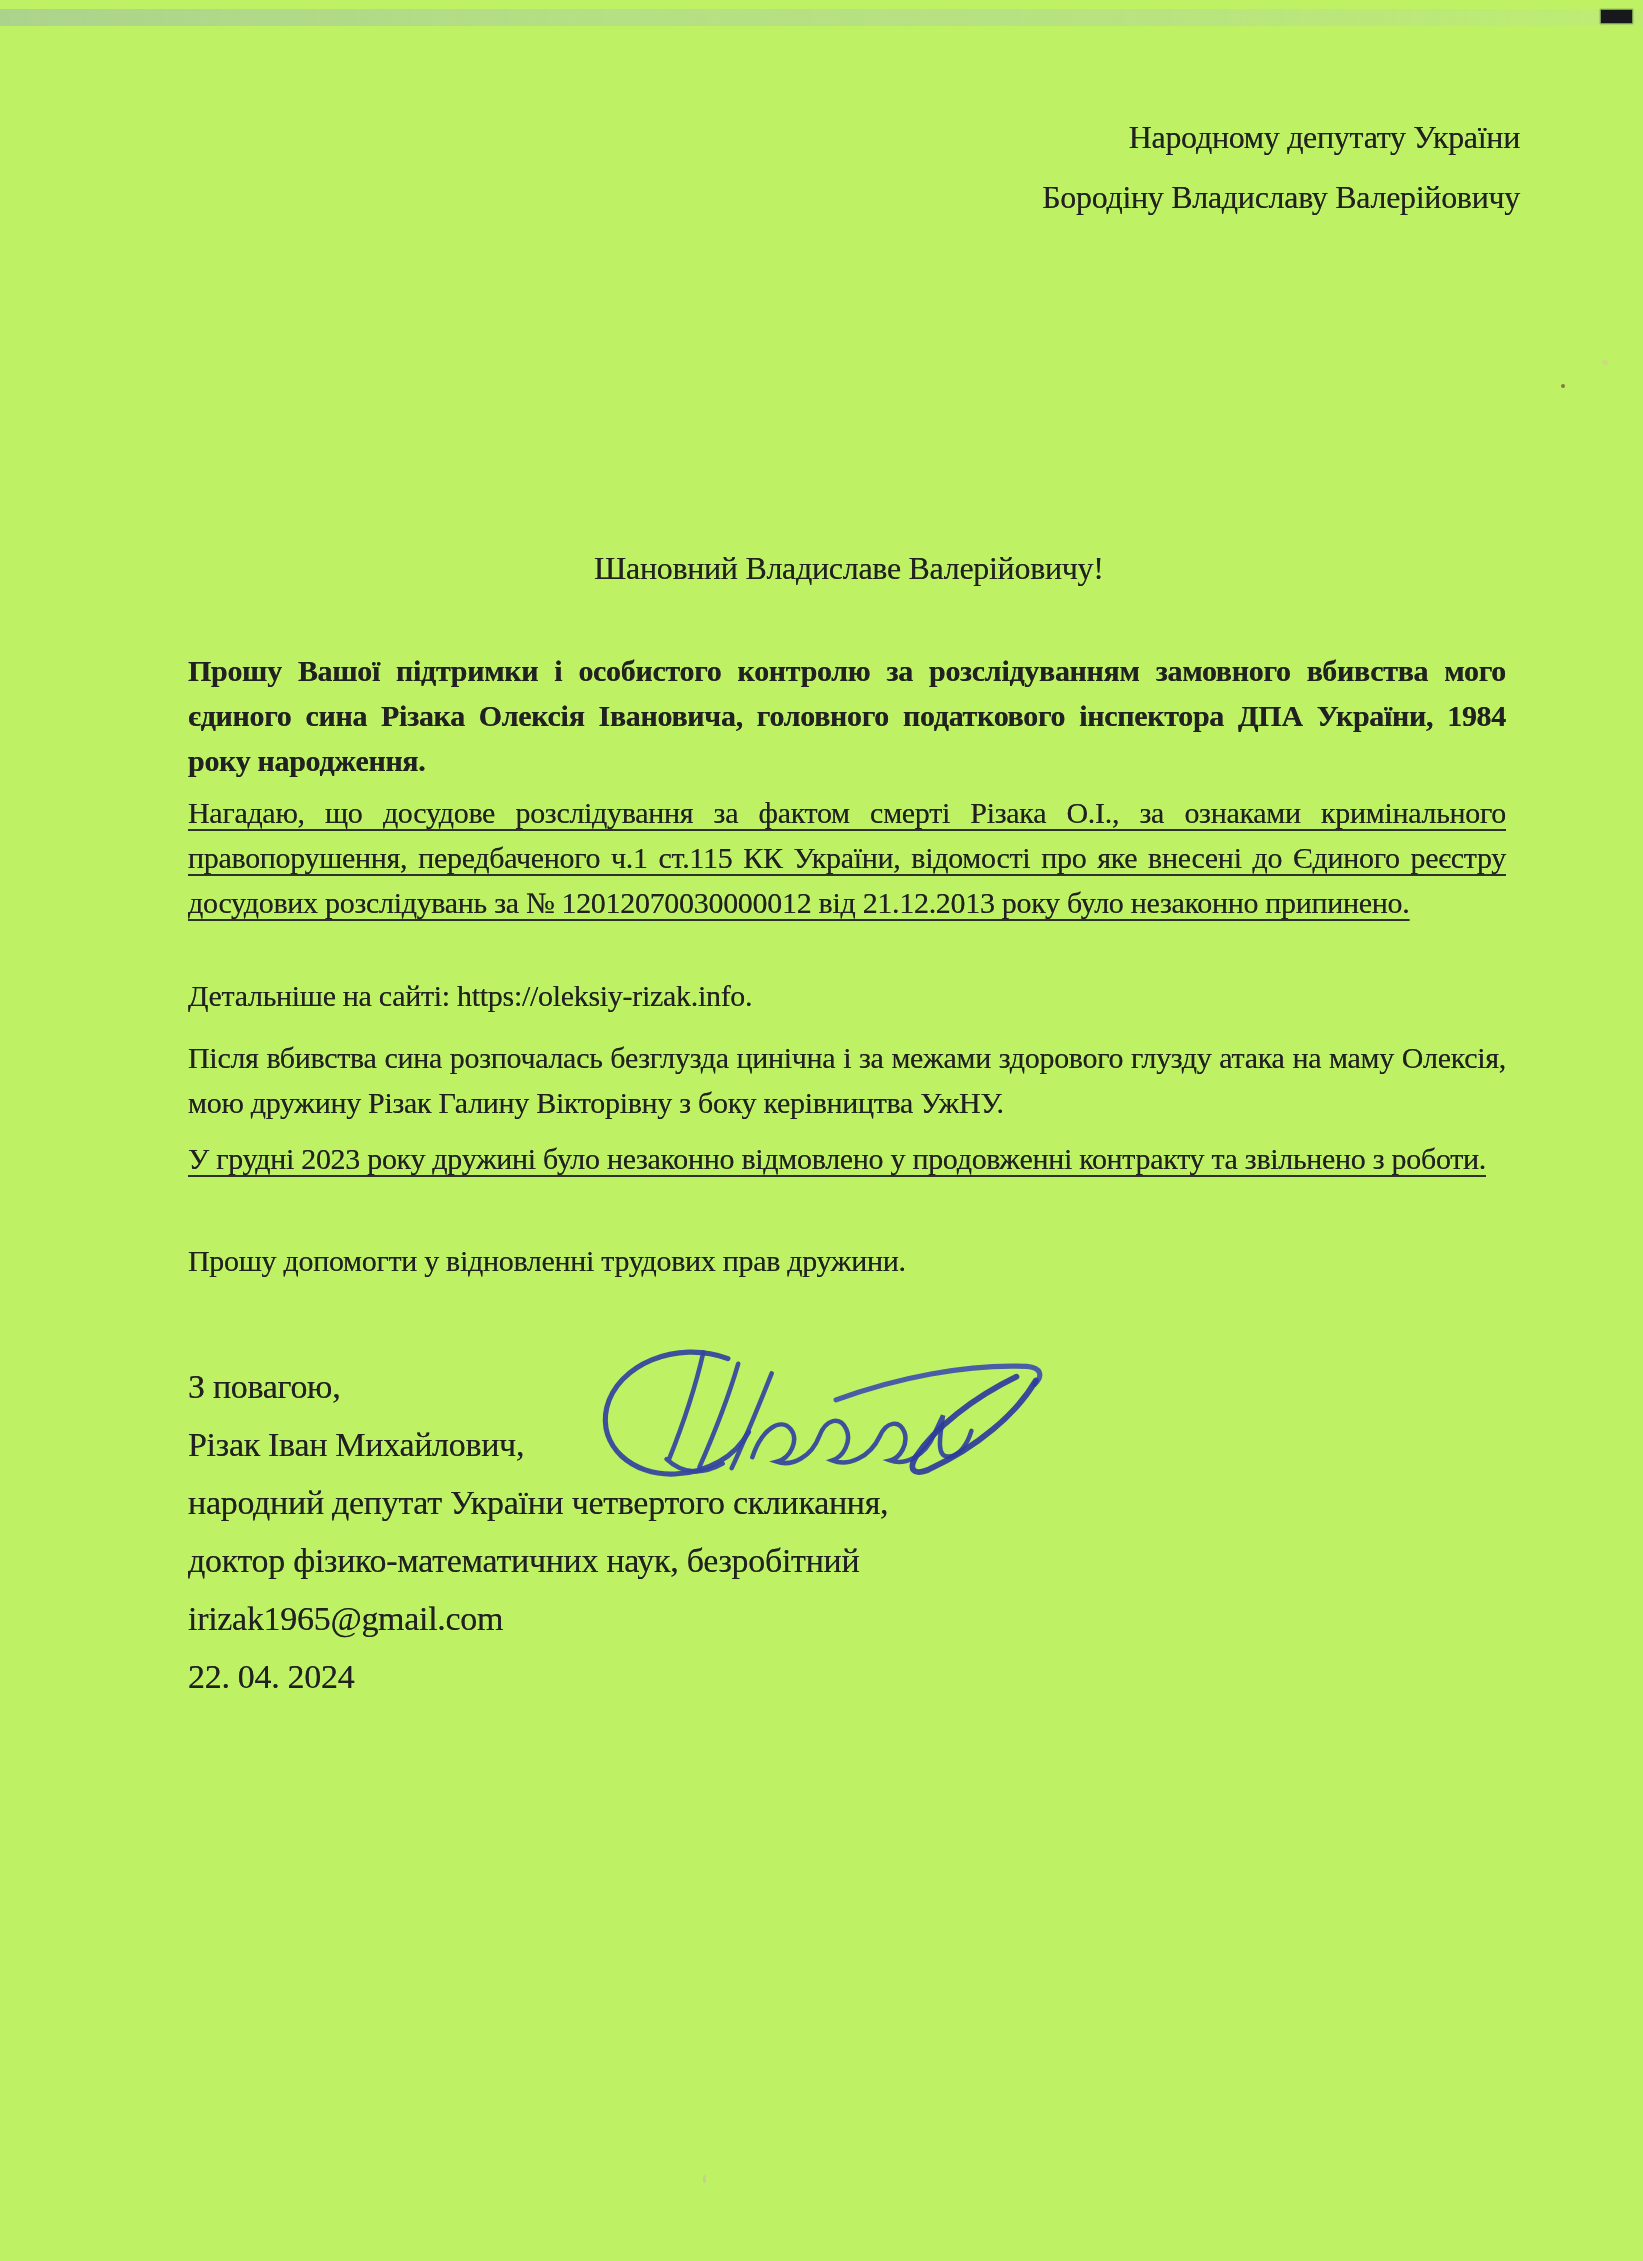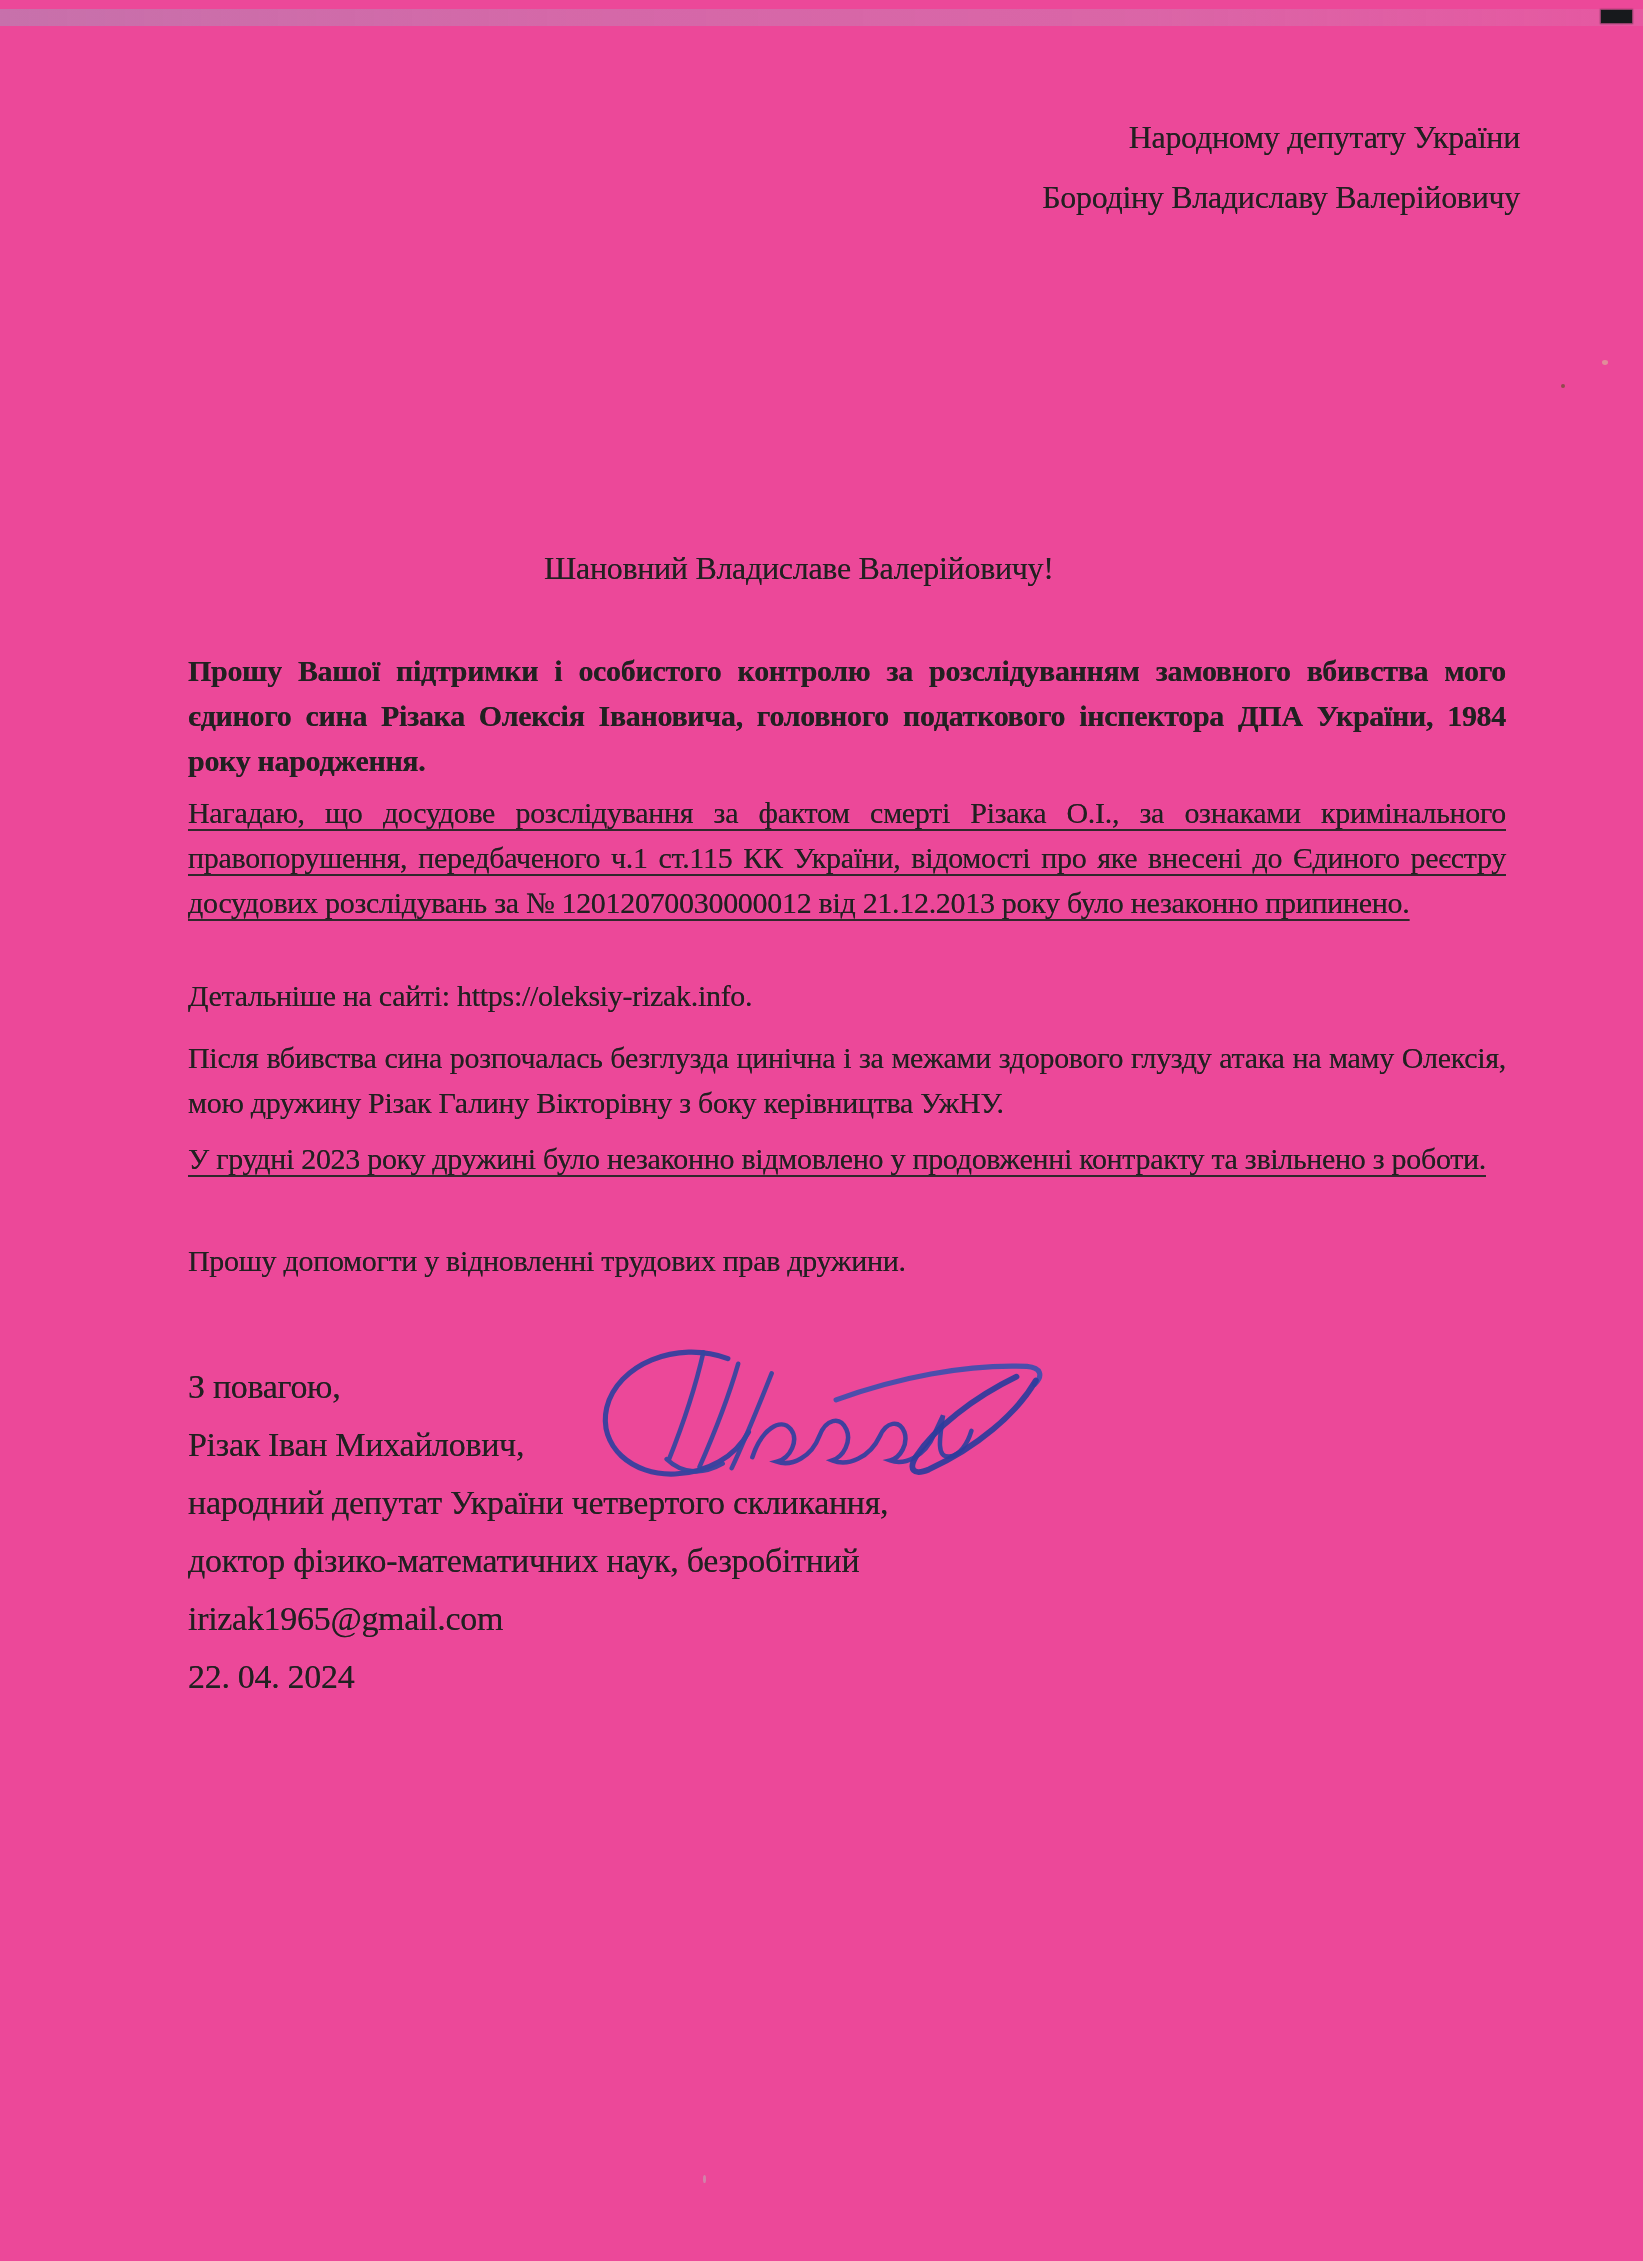--- a/index.html
+++ b/index.html
@@ -11,21 +11,21 @@
     width: 1644px;
     height: 2261px;
     position: relative;
     font-family: "Liberation Serif", serif;
     color: #212121;
     overflow: hidden;
   }
   .page {
     position: absolute;
     inset: 0;
-    background: #ec4899;
+    background: #bef264;
   }
   
   .scan-band {
     position: absolute;
     left: 0;
     top: 9px;
     width: 1644px;
     height: 17px;
     background: linear-gradient(90deg,
       rgba(148,170,196,0.42) 0%,
@@ -59,21 +59,21 @@
     right: 124px;
     text-align: right;
     font-size: 32px;
     line-height: 32px;
     white-space: nowrap;
   }
   .recipient .line2 { margin-top: 28px; margin-left: 40px; }
 
   .salutation {
     position: absolute;
-    left: 544px;
+    left: 594px;
     top: 549px;
     font-size: 32px;
     line-height: 39px;
     white-space: nowrap;
   }
 
   .bodypar {
     position: absolute;
     left: 188px;
     width: 1318px;

